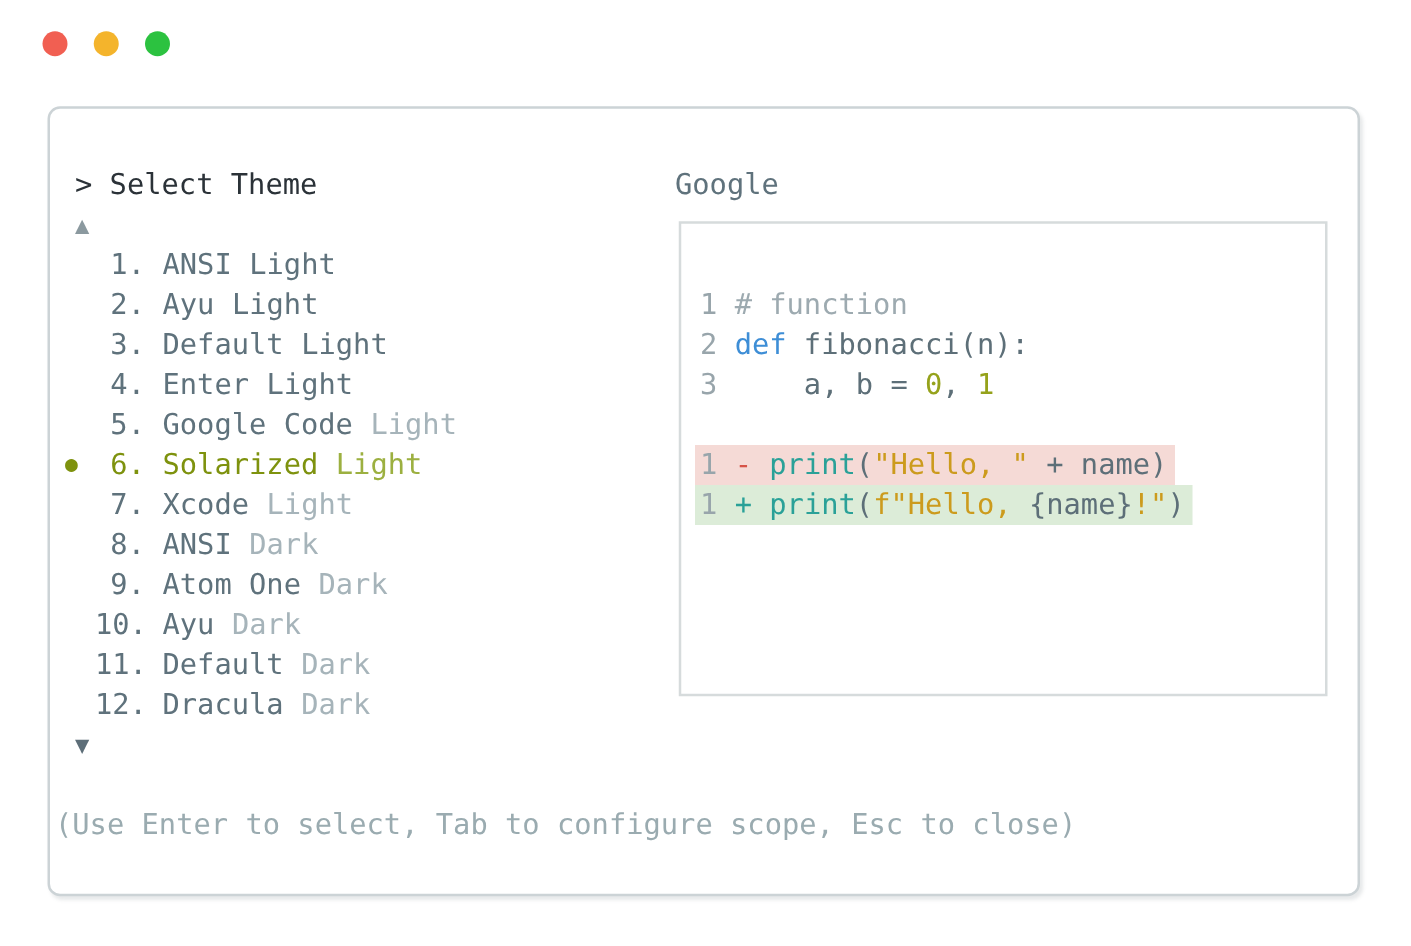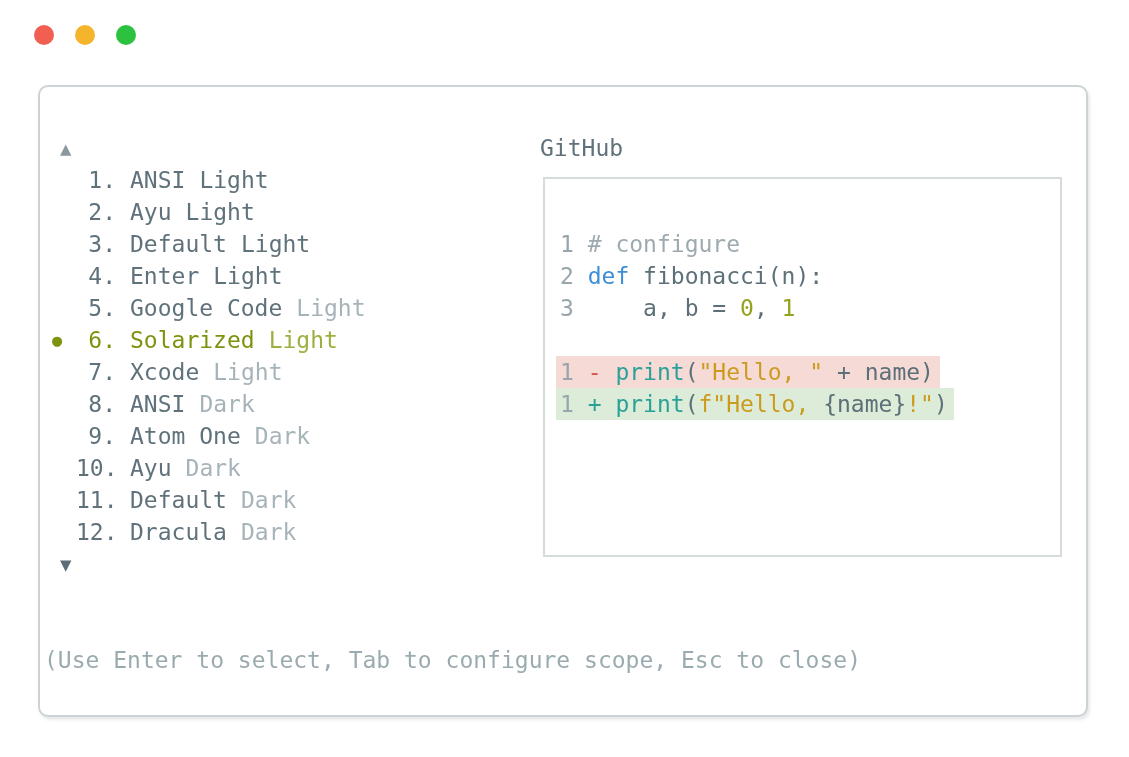--- a/index.html
+++ b/index.html
@@ -60,20 +60,21 @@
 
 <div class="traffic">
   <span class="light red"></span>
   <span class="light yellow"></span>
   <span class="light green"></span>
 </div>
 
 <div class="panel">
 
   <div class="left-col">
+    <div class="row title">&gt; Select Theme</div>
     <div class="row arrow-up">▲</div>
     <div class="theme-list">
         <div class="theme-row">
     <span class="marker"></span>
     <span class="num">1.</span>
     <span class="name">ANSI</span>
     <span class="variant">Light</span>
   </div>
         <div class="theme-row">
     <span class="marker"></span>
@@ -140,24 +141,24 @@
     <span class="num">12.</span>
     <span class="name">Dracula</span>
     <span class="variant">Dark</span>
   </div>
       </div>
     <div class="row arrow-down">▼</div>
   </div>
 
   <div class="help">(Use Enter to select, Tab to configure scope, Esc to close)</div>
 
-  <div class="preview-label">GitHub</div>
+  <div class="preview-label">Google</div>
   <div class="preview-box">
     <div>
-        <div class="cline"><span class="ln">1</span><span class="code"><span class="tk-c"># configure</span></span></div>
+        <div class="cline"><span class="ln">1</span><span class="code"><span class="tk-c"># function</span></span></div>
         <div class="cline"><span class="ln">2</span><span class="code"><span class="tk-k">def </span><span class="tk-d">fibonacci(n):</span></span></div>
         <div class="cline"><span class="ln">3</span><span class="code"><span class="tk-d">    a, b = </span><span class="tk-n">0</span><span class="tk-d">, </span><span class="tk-n">1</span></span></div>
         <div class="cline"><span class="code"></span></div>
         <div class="cline"><span class="hl removed"><span class="ln">1</span><span class="code"><span class="tk-r">- </span><span class="tk-t">print</span><span class="tk-d">(</span><span class="tk-s">"Hello, "</span><span class="tk-d"> + name</span><span class="tk-d">)</span></span></span></div>
         <div class="cline"><span class="hl added"><span class="ln">1</span><span class="code"><span class="tk-t">+ </span><span class="tk-t">print</span><span class="tk-d">(</span><span class="tk-s">f"Hello, </span><span class="tk-d">{name}</span><span class="tk-s">!"</span><span class="tk-d">)</span></span></span></div>
       </div>
   </div>
 
 </div>
 

